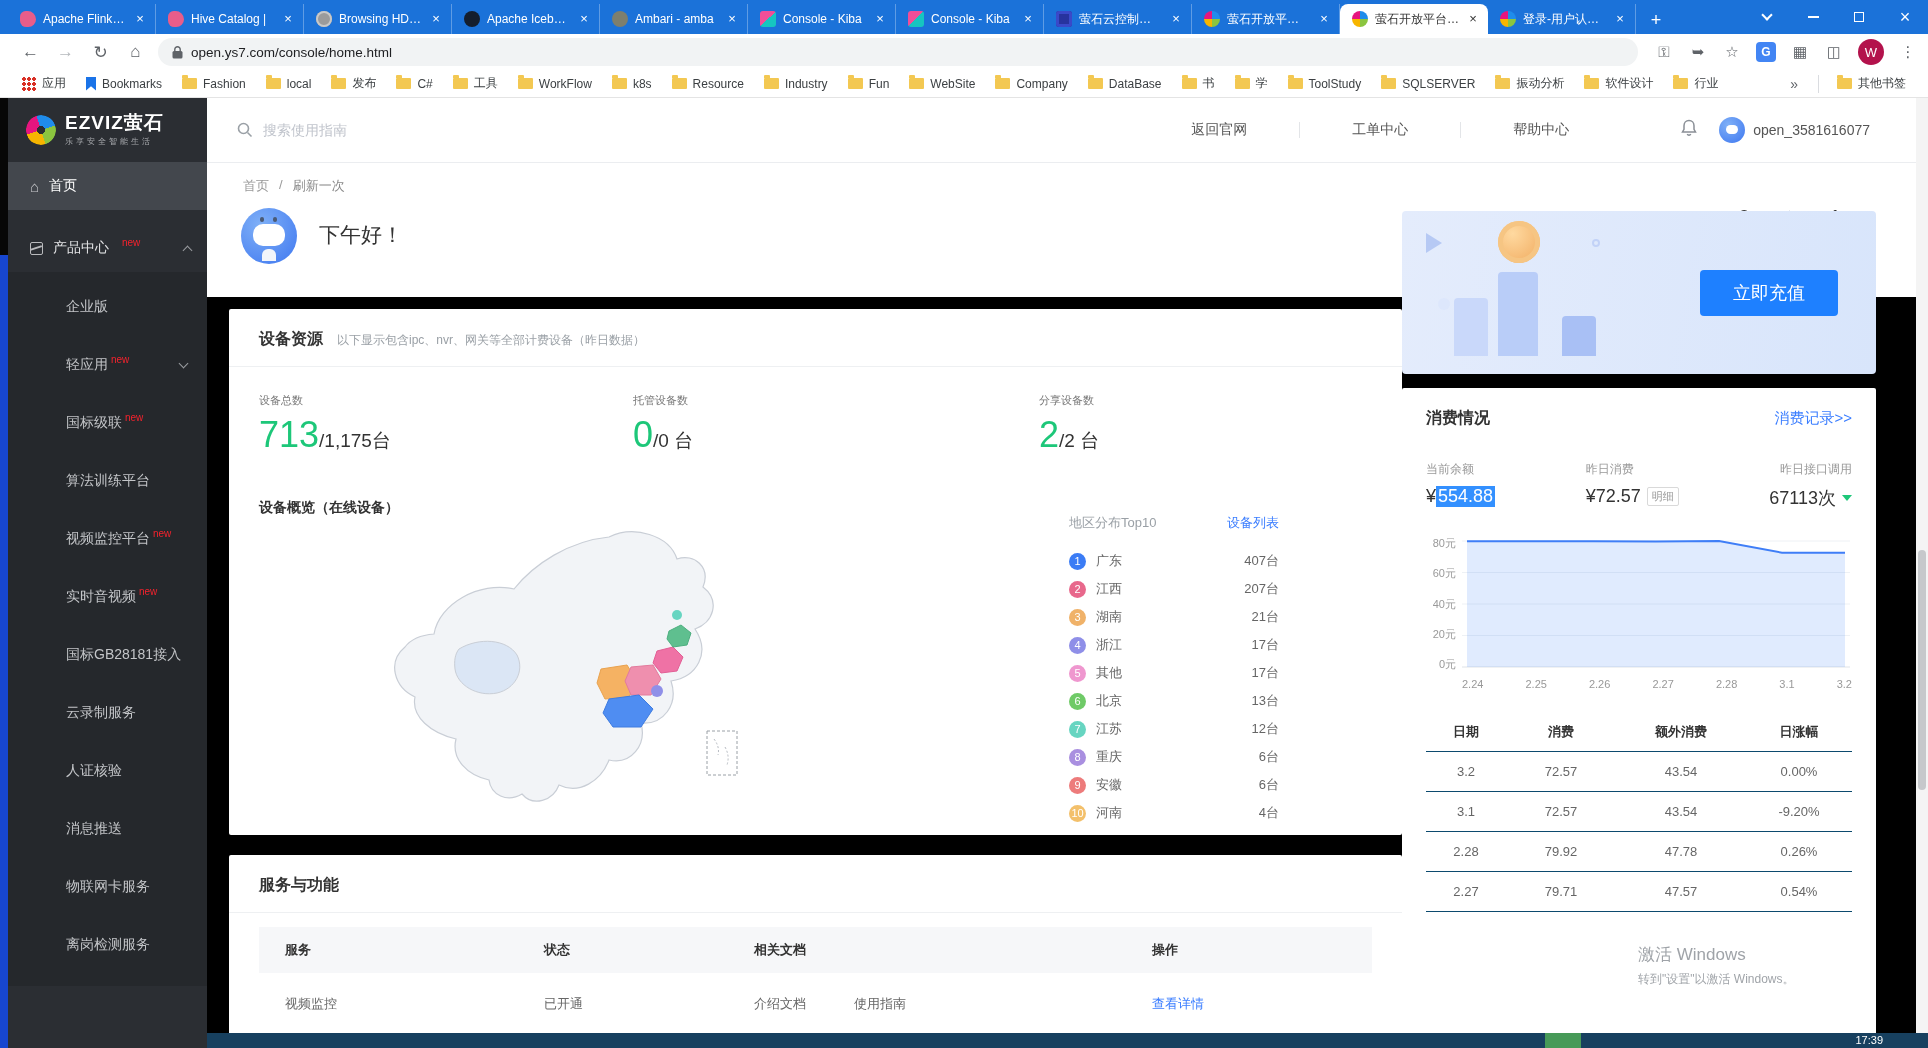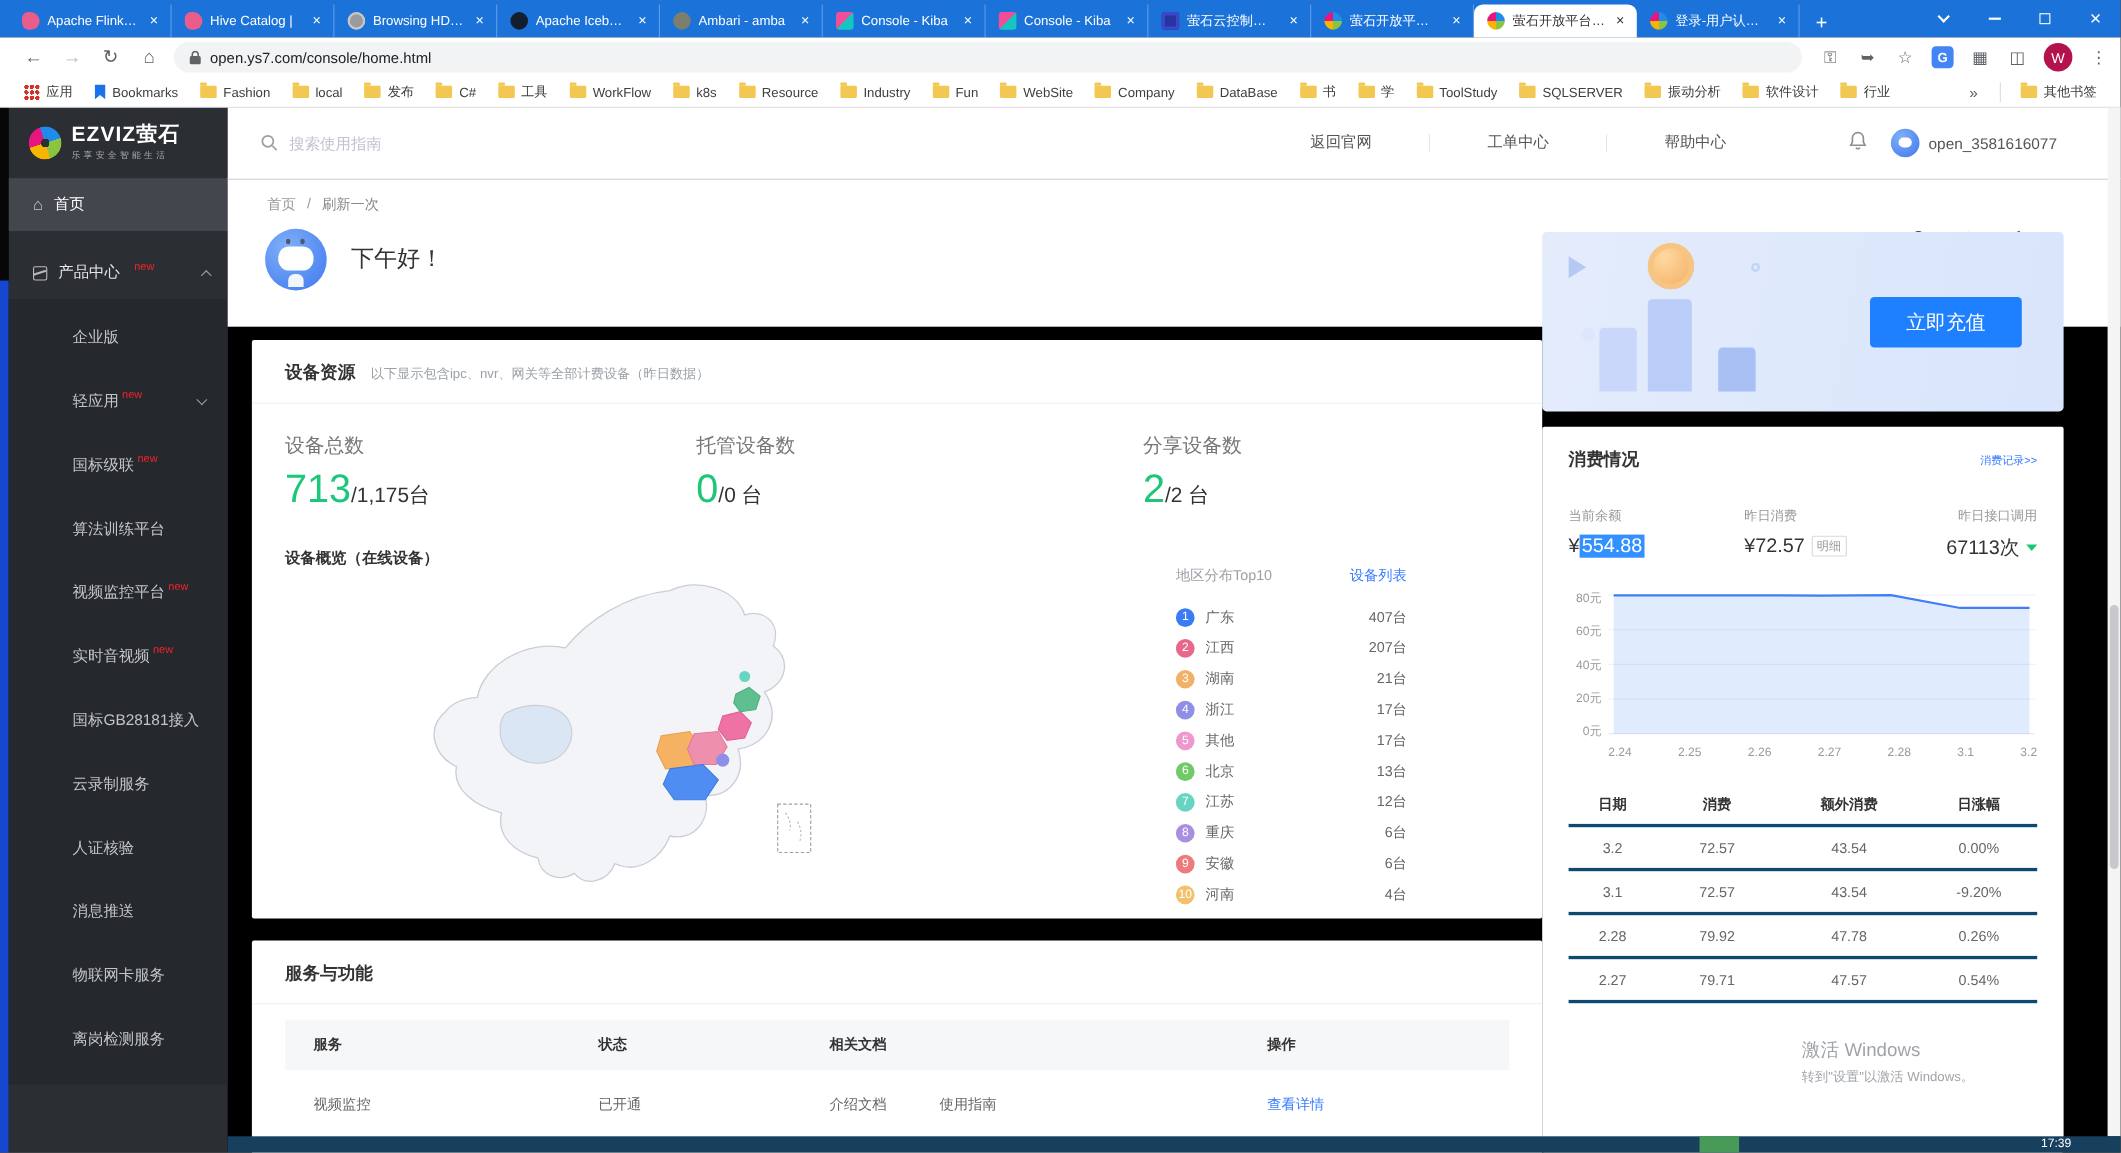--- a/index.html
+++ b/index.html
@@ -115,21 +115,21 @@
 
   
   .card { position:absolute; background:#fff; border-radius:2px; }
   .device-card { left:22px; top:211px; width:1173px; height:526px; }
   .card-head { display:flex; align-items:baseline; gap:14px; padding:20px 30px 16px; border-bottom:1px solid #eef0f2; }
   .card-title { font-size:16px; font-weight:bold; color:#333; }
   .card-sub { font-size:12px; color:#9aa0a6; }
   .stat-row { display:flex; padding:26px 30px 8px; }
   .stat { }
   .stat:nth-child(1){ width:374px; } .stat:nth-child(2){ width:406px; }
-  .stat-label { font-size:18px; color:#777; }
+  .stat-label { font-size:11px; color:#777; }
   .stat-val { margin-top:6px; }
   .stat-big { font-size:36px; color:#1dc779;text-align:center; }
   .stat-rest { font-size:19px; color:#333; }
   .overview-title { position:absolute; left:30px; top:190px; font-size:14px; font-weight:bold; color:#333; }
   .map-wrap { position:absolute; left:110px; top:210px; width:500px; height:300px; }
   .dist-head { position:absolute; left:840px; top:205px; width:210px; display:flex; justify-content:space-between; font-size:13px; }
   .dist-title { color:#9aa0a6; }
   .link { color:#3a7dff; }
   .region-list { position:absolute; left:840px; top:238px; width:210px; }
   .region-row { display:flex; align-items:center; height:28px; font-size:13px; color:#666; }
@@ -153,33 +153,33 @@
   .bbar.b2 { left:96px; width:40px; height:84px; }
   .bbar.b3 { left:160px; width:34px; height:40px; background:#a9c0f5; }
   .coin { position:absolute; left:96px; top:10px; width:42px; height:42px; border-radius:50%; background:radial-gradient(circle at 35% 30%,#ffd9a0,#f0a95c); box-shadow:inset 0 0 0 5px #f6c583; }
   .bdot { position:absolute; border-radius:50%; border:2px solid #c2d2f7; }
   .bdot.d1 { left:190px; top:28px; width:8px; height:8px; }
   .bdot.d2 { left:36px; bottom:64px; width:12px; height:12px; background:#dde7fc; border:none; }
 
   .consume-card { left:1402px; top:388px; width:474px; height:660px; padding:0 24px; }
   .cc-head { display:flex; justify-content:space-between; align-items:center; padding:20px 0 14px; }
   .cc-title { font-size:16px; font-weight:bold; color:#333; }
-  .cc-link { font-size:10px; }
+  .cc-link { font-size:15px; }
   .cc-stats { display:flex; justify-content:space-between; margin-top:18px; }
   .ccs-label { font-size:12px; color:#999; }
   .ccs-val { margin-top:8px; font-size:18px; color:#333; display:flex; align-items:center; }
   .sel-hl { background:#3390ff; color:#fff; padding:0 2px; }
   .tag-btn { font-size:11px; color:#999; border:1px solid #d9d9d9; border-radius:2px; padding:1px 4px; margin-left:6px; }
   .caret-dn { width:0; height:0; border-left:5px solid transparent; border-right:5px solid transparent; border-top:6px solid #1dc779; margin-left:6px; }
   .chart-zone { display:flex; margin-top:26px; }
   .ylabels { width:36px; height:136px; display:flex; flex-direction:column; justify-content:space-between; align-items:flex-end; padding-right:6px; font-size:11px; color:#999; }
   .plot { width:388px; }
   .xlabels { display:flex; justify-content:space-between; font-size:11px; color:#999; margin:6px 0 0 36px; }
   .ctable { margin-top:22px; }
-  .ct-row { display:flex; height:40px; align-items:center; font-size:13px; color:#666; border-bottom:3px solid #0c4a6e; }
+  .ct-row { display:flex; height:40px; align-items:center; font-size:13px; color:#666; border-bottom:1px solid #0c4a6e; }
   .ct-row.head { font-weight:bold; color:#333; font-size:13px; }
   .ct-c { text-align:center; }
   .ct-c:nth-child(1){width:80px}.ct-c:nth-child(2){width:110px}.ct-c:nth-child(3){width:130px}.ct-c:nth-child(4){width:106px}
 
   .watermark { position:absolute; left:1638px; top:943px; color:rgba(135,140,146,0.8); pointer-events:none; }
   .wm1 { font-size:17px; }
   .wm2 { font-size:12px; margin-top:5px; }
 
   .pg-scrollbar { position:absolute; right:0; top:98px; width:12px; height:935px; background:#f4f4f4; }
   .pg-thumb { position:absolute; left:2px; top:452px; width:8px; height:240px; background:#c6c8cb; border-radius:4px; }

